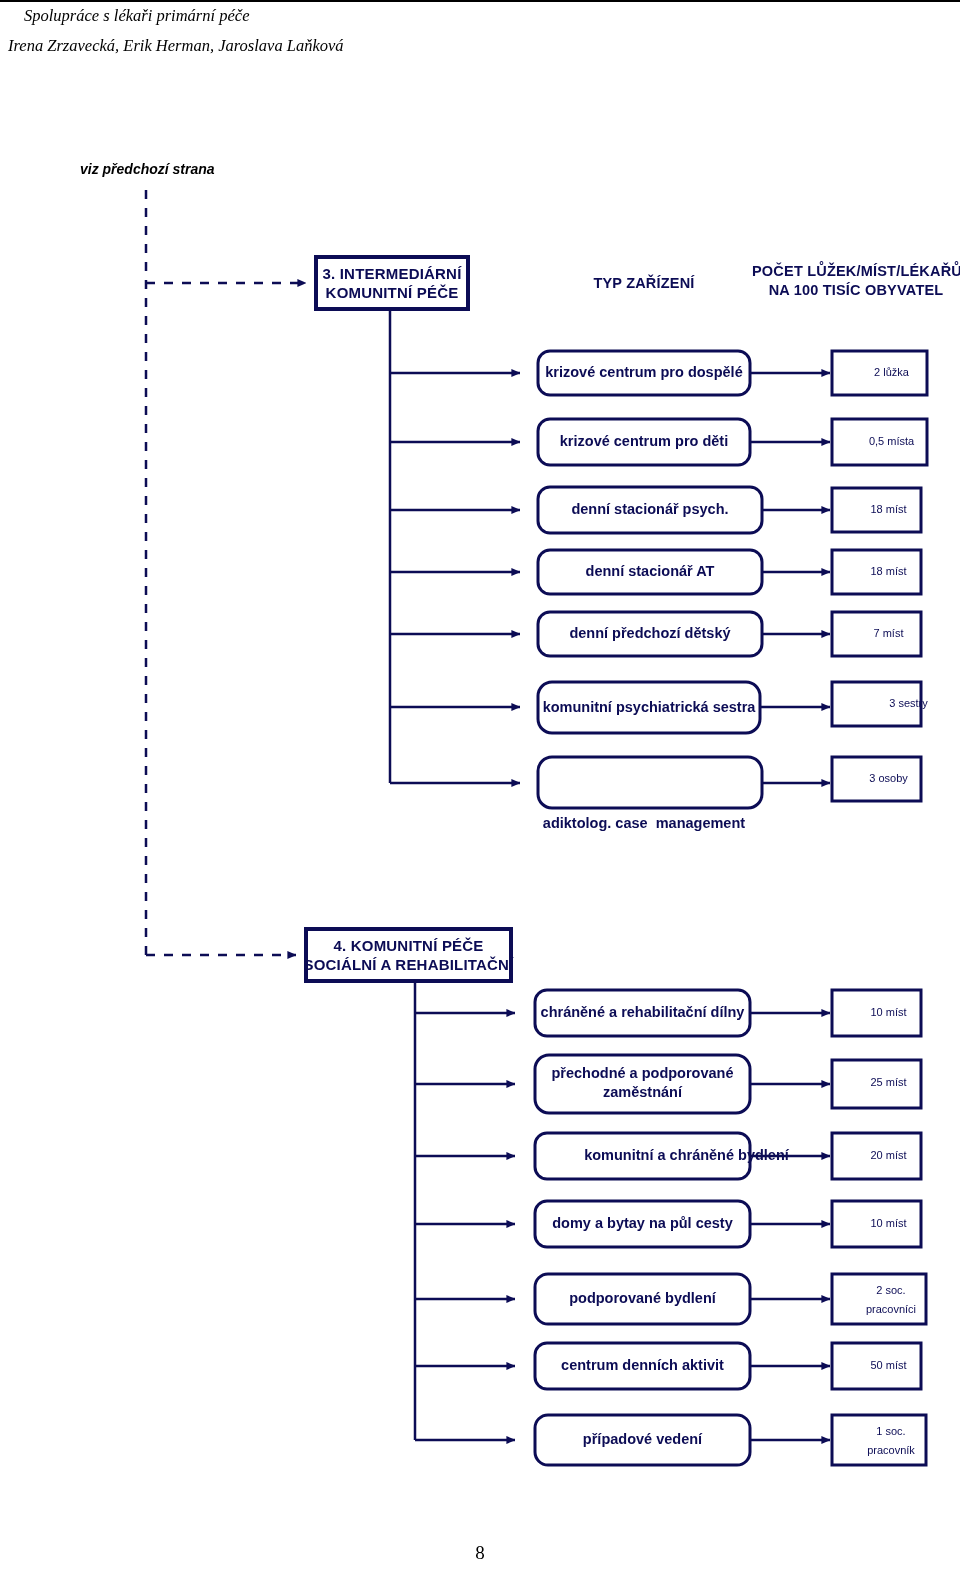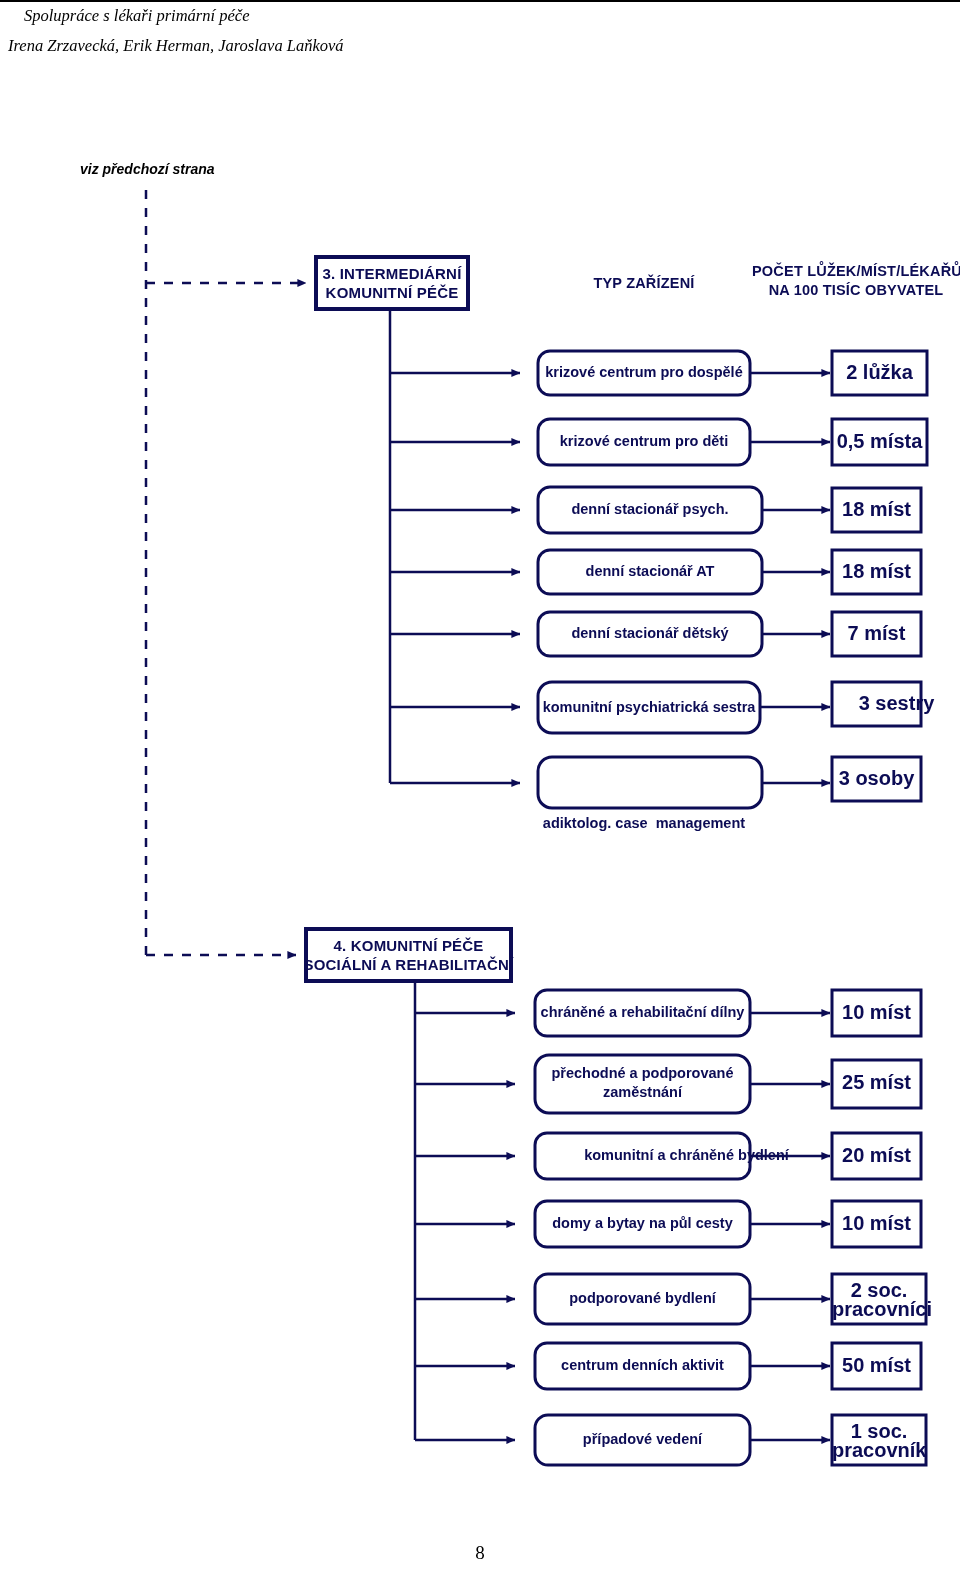--- a/index.html
+++ b/index.html
@@ -90,23 +90,24 @@
 
   
   .type-label {
     font-size: 14.5px;
     font-weight: bold;
     line-height: 19px;
   }
 
   
   .value-label {
-    font-size: 20px;
-    font-weight: bold;
-    line-height: 19px;
+    font-size: 11px;
+    font-weight: normal;
+    line-height: 19px;
+    margin-left: 12px;
   }
 
   
   #page-number {
     position: absolute;
     left: 0;
     top: 1542px;
     width: 960px;
     text-align: center;
     font-family: "Liberation Serif", serif;
@@ -231,21 +232,21 @@
   <div class="lbl col-caption" style="left:752px; top:262px; width:208px;">POČET LŮŽEK/MÍST/LÉKAŘŮ</div>
   <div class="lbl col-caption" style="left:752px; top:281px; width:208px;text-align:center;">NA 100 TISÍC OBYVATEL</div>
 
   <div class="lbl section-title" style="left:316px; top:264px; width:152px;">3. INTERMEDIÁRNÍ</div>
   <div class="lbl section-title" style="left:316px; top:283px; width:152px;">KOMUNITNÍ PÉČE</div>
 
   <div class="lbl type-label" style="left:538px; top:363px; width:212px;">krizové centrum pro dospělé</div>
   <div class="lbl type-label" style="left:538px; top:432px; width:212px;">krizové centrum pro děti</div>
   <div class="lbl type-label" style="left:538px; top:500px; width:224px;">denní stacionář psych.</div>
   <div class="lbl type-label" style="left:538px; top:562px; width:224px;">denní stacionář AT</div>
-  <div class="lbl type-label" style="left:538px; top:624px; width:224px;">denní stacionář dětský</div>
+  <div class="lbl type-label" style="left:538px; top:624px; width:224px;">denní předchozí dětský</div>
   <div class="lbl type-label" style="left:538px; top:698px; width:222px;">komunitní psychiatrická sestra</div>
   <div class="lbl type-label" style="left:538px; top:814px; width:212px;">adiktolog. case  management</div>
 
   <div class="lbl value-label" style="left:832px; top:363px; width:95px;">2 lůžka</div>
   <div class="lbl value-label" style="left:832px; top:432px; width:95px;">0,5 místa</div>
   <div class="lbl value-label" style="left:832px; top:500px; width:89px;">18 míst</div>
   <div class="lbl value-label" style="left:832px; top:562px; width:89px;">18 míst</div>
   <div class="lbl value-label" style="left:832px; top:624px; width:89px;">7 míst</div>
   <div class="lbl value-label" style="left:852px; top:694px; width:89px;">3 sestry</div>
   <div class="lbl value-label" style="left:832px; top:769px; width:89px;">3 osoby</div>

